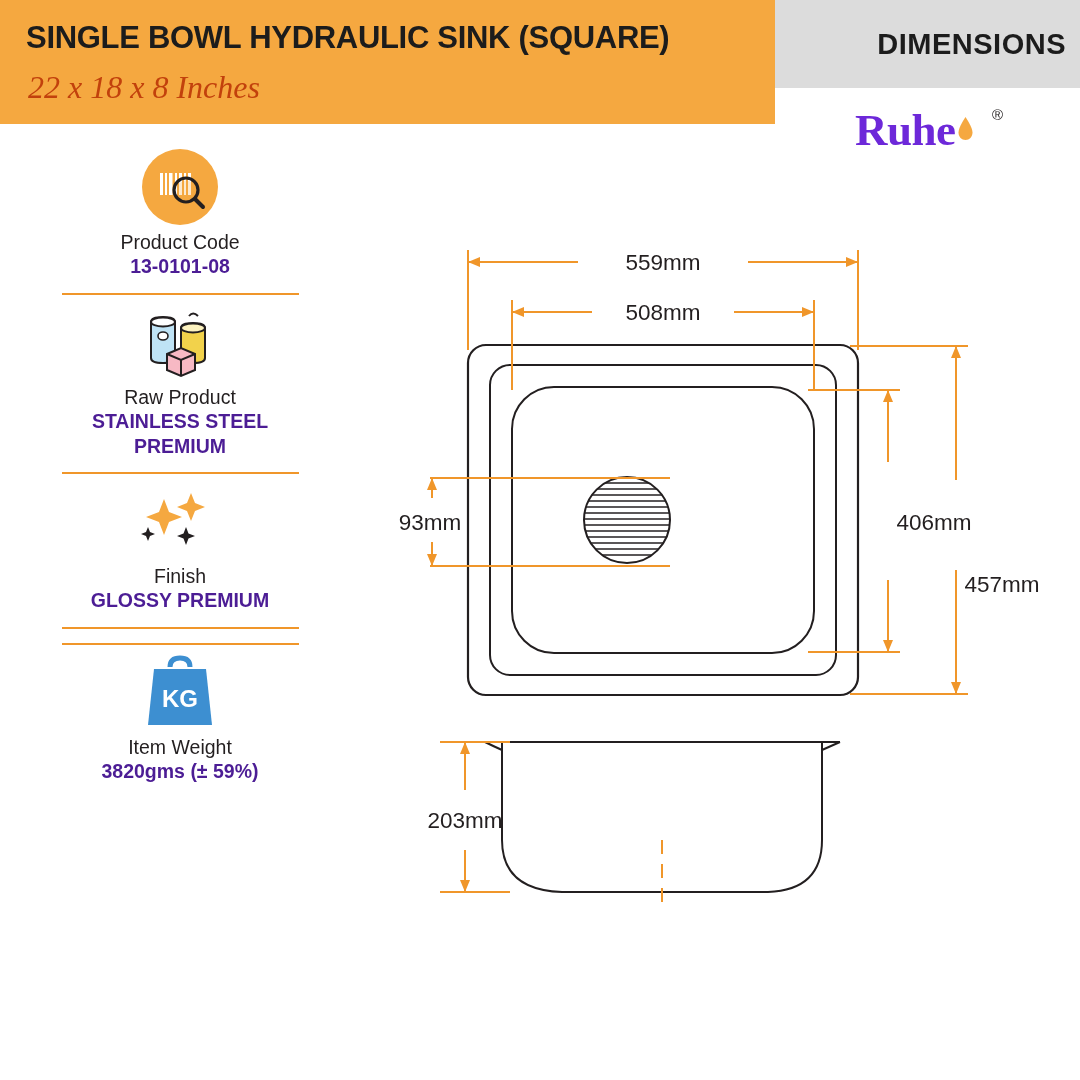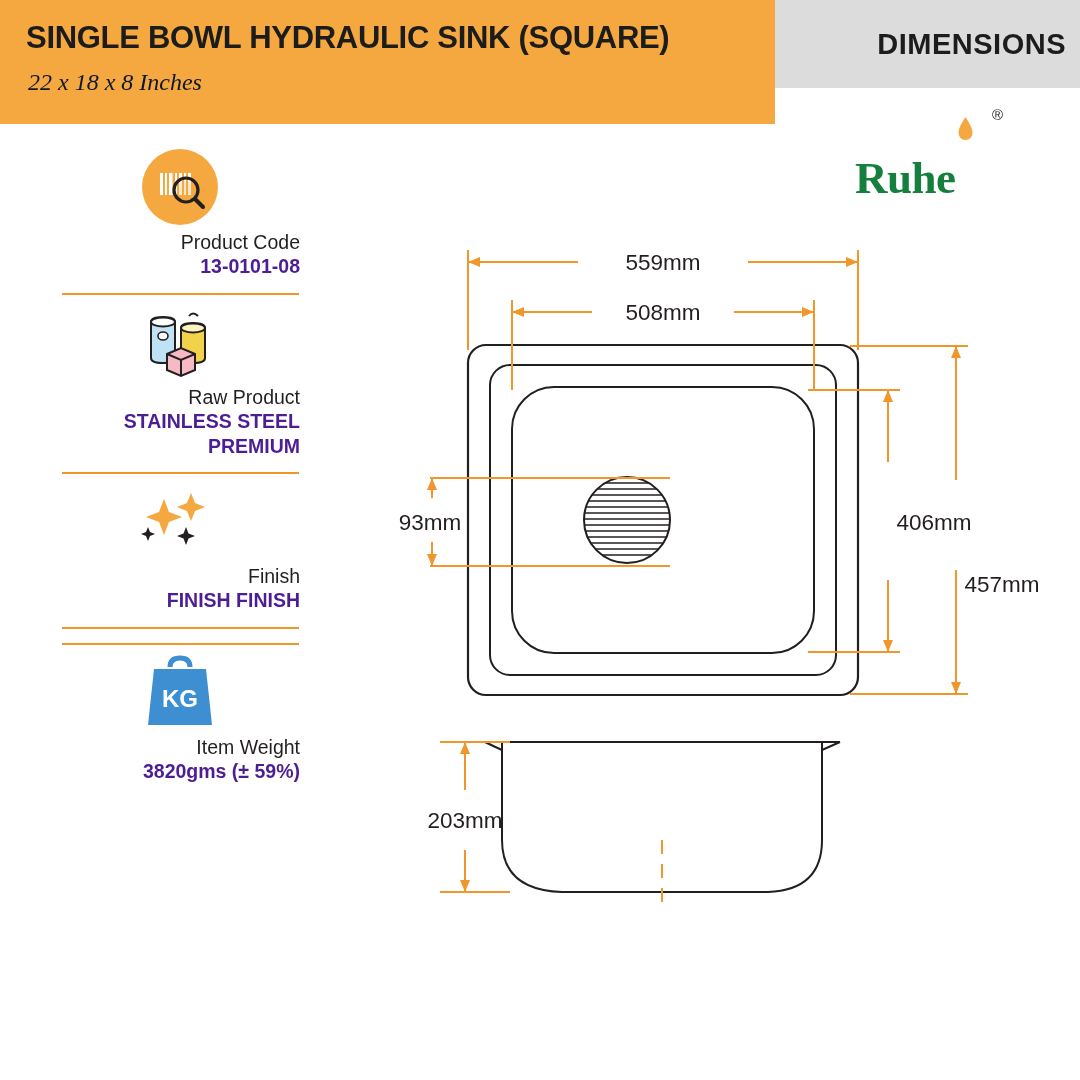--- a/index.html
+++ b/index.html
@@ -27,64 +27,63 @@
     background: #f5a840;
   }
   .header-title {
     position: absolute; left: 26px; top: 20px;
     font-size: 31px; font-weight: bold; color: #1c1c1c;
     letter-spacing: -0.3px;
     font-family: "Liberation Sans", sans-serif;
   }
   .header-sub {
     position: absolute; left: 28px; top: 69px;
-    font-size: 24px; color: #0f172a; font-style: italic;
+    font-size: 32px; color: #c2410c; font-style: italic;
     font-family: "Liberation Serif", serif;
   }
   .header-dim-box {
     position: absolute; left: 775px; top: 0;
     width: 305px; height: 88px;
     background: #dcdcdc;
     display: flex; align-items: center; justify-content: flex-end;
   }
   .header-dim-text {
     font-size: 29px; font-weight: bold; color: #1c1c1c;
     letter-spacing: 0.5px; padding-right: 14px;
   }
 
   
   .logo {
     position: absolute; left: 855px; top: 104px;
     width: 170px; height: 56px;
   }
   .logo-text {
     position: absolute; left: 0; top: 0;
-    font-size: 45px; font-weight: bold; color: #15803d;
+    font-size: 45px; font-weight: bold; color: #6d28d9;
     font-family: "Liberation Serif", serif;
     letter-spacing: -0.5px;
-    margin-top: 48px;
   }
   .logo-reg {
     position: absolute; left: 137px; top: 2px;
     font-size: 15px; color: #231f20;
   }
   .logo-drop {
     position: absolute; left: 102px; top: 12px;
     width: 17px; height: 25px;
   }
 
   
   .sidebar {
     position: absolute; left: 60px; top: 150px;
     width: 240px; height: 910px;
   }
   .spec {
     position: relative;
     width: 240px;
-    text-align: right;
+    text-align: center;
   }
   .spec-icon {
     height: 74px;
     display: flex; align-items: center; justify-content: center;
     margin-bottom: 6px;
   }
   .spec-label {
     font-size: 19.5px; color: #231f20; line-height: 1.25;
   }
   .spec-value {
@@ -190,21 +189,21 @@
     <div class="spec">
       <div class="spec-icon">
         <svg width="92" height="60" viewBox="0 0 92 60">
           <path d="M30 8 l5 13 l13 5 l-13 5 l-5 13 l-5 -13 l-13 -5 l13 -5 Z" fill="#f5a840"></path>
           <path d="M57 2 l4 10 l10 4 l-10 4 l-4 10 l-4 -10 l-10 -4 l10 -4 Z" fill="#f5a840"></path>
           <path d="M52 36 l2.5 6.5 l6.5 2.5 l-6.5 2.5 l-2.5 6.5 l-2.5 -6.5 l-6.5 -2.5 l6.5 -2.5 Z" fill="#231f20"></path>
           <path d="M14 36 l2 5 l5 2 l-5 2 l-2 5 l-2 -5 l-5 -2 l5 -2 Z" fill="#231f20"></path>
         </svg>
       </div>
       <div class="spec-label">Finish</div>
-      <div class="spec-value">FINISH FINISH</div>
+      <div class="spec-value">GLOSSY PREMIUM</div>
     </div>
 
     <div class="divider"></div>
 
 
     <div class="divider"></div>
 
     <div class="spec">
       <div class="spec-icon">
         <svg width="80" height="78" viewBox="0 0 80 78">

